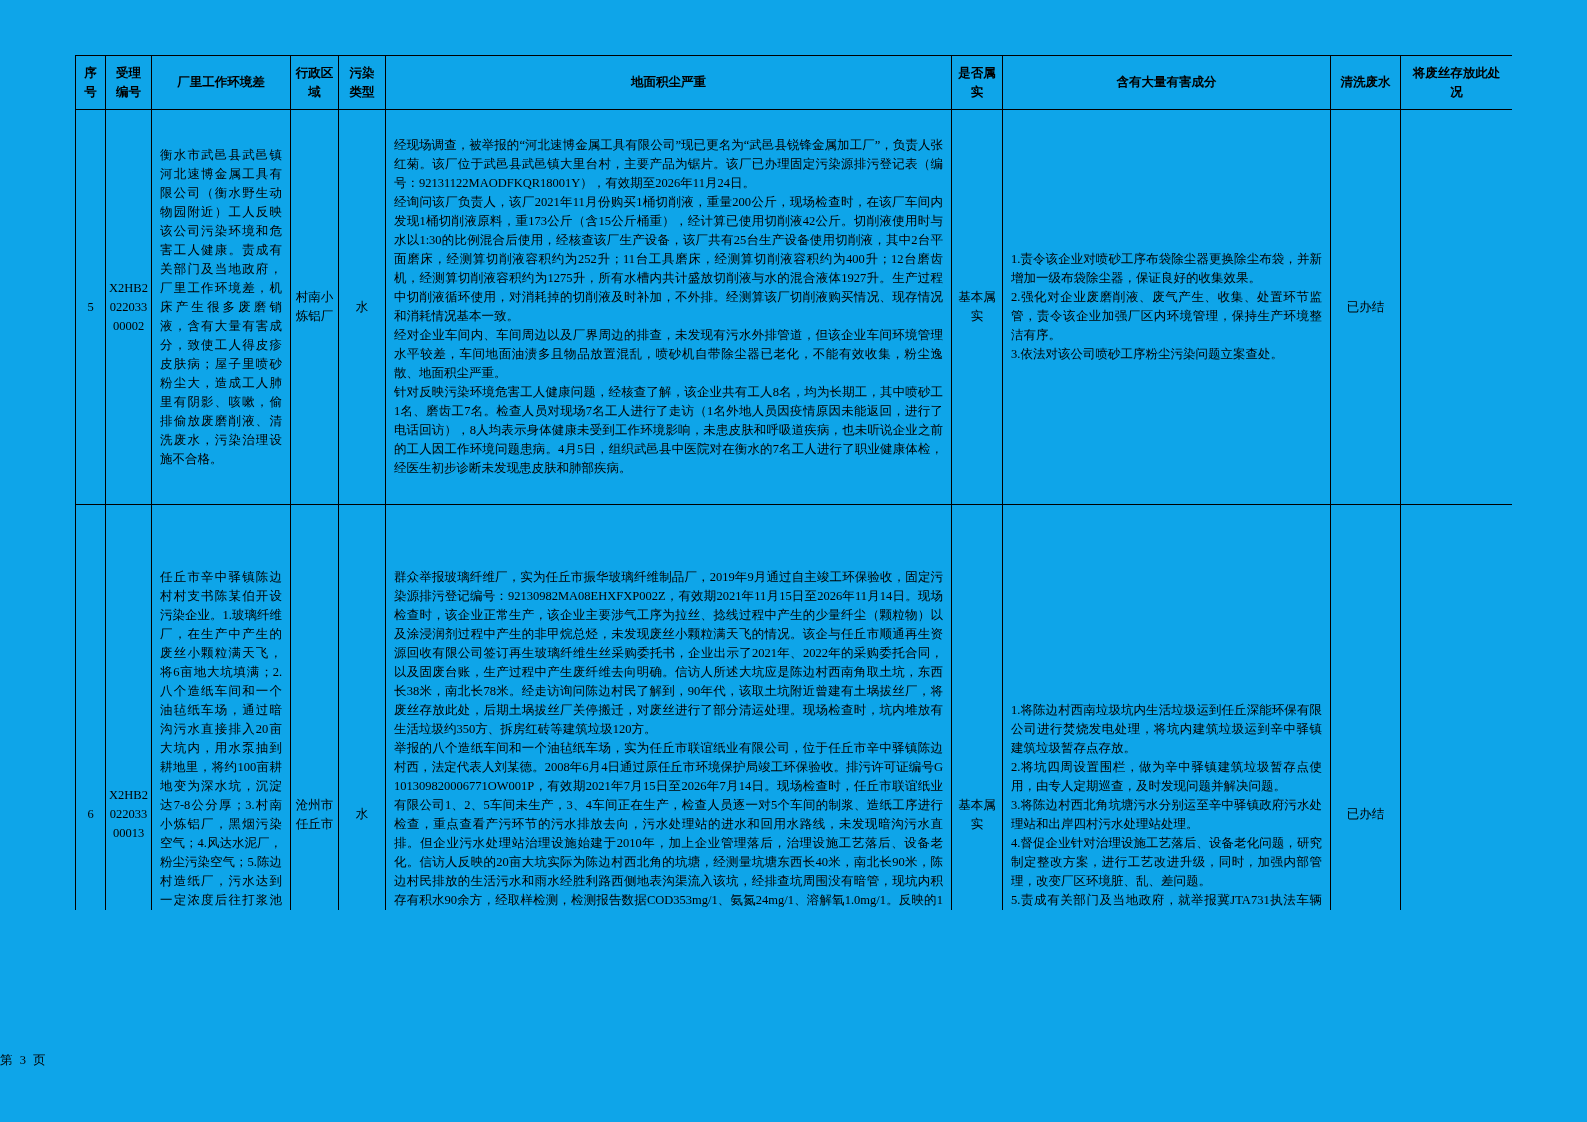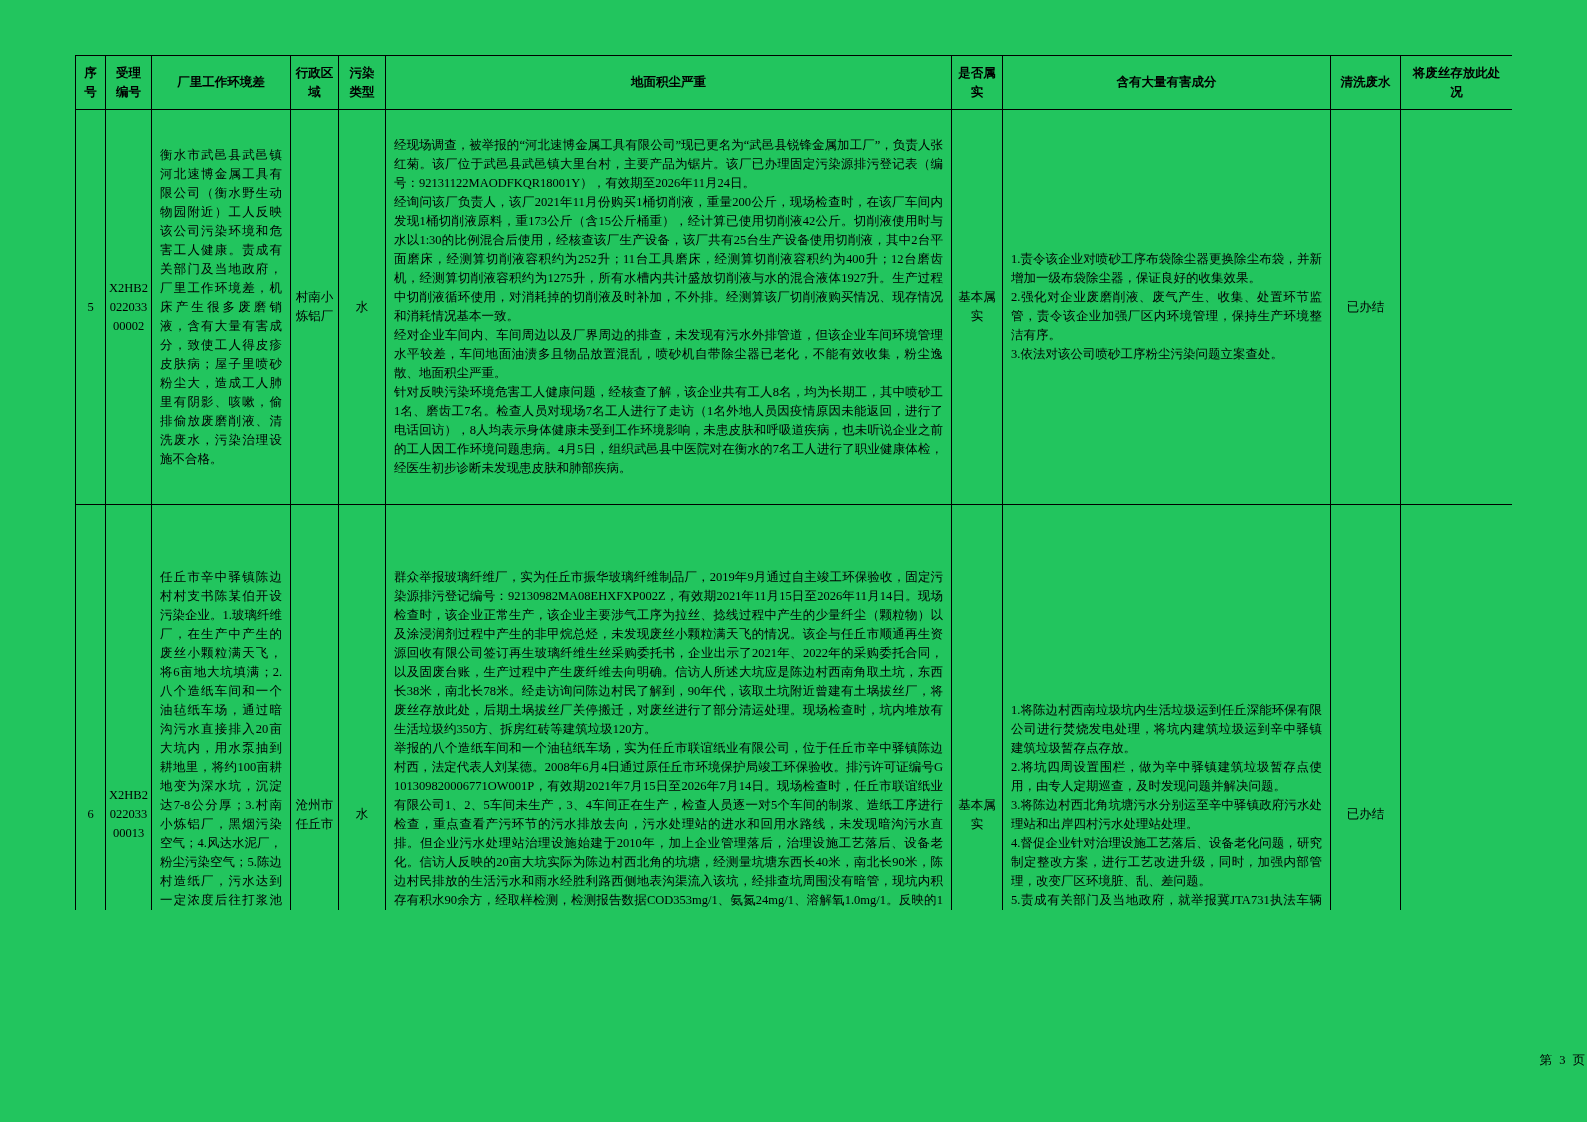--- a/index.html
+++ b/index.html
@@ -1,19 +1,19 @@
 <!DOCTYPE html>
 <html><head>
 <meta charset="utf-8">
 <style>
   html,body{margin:0;padding:0;background:#e8e8e8;}
   .page{
     position:relative;
     width:1587px;height:1122px;
-    background:#22c55e;
+    background:#0ea5e9;
     font-family:"Liberation Serif","DejaVu Serif",serif;
     color:#000;
     overflow:hidden;
     margin:0 auto;
   }
   .table-clip{
     position:absolute;left:75px;top:55px;
     width:1437px;height:855px;
     overflow:hidden;
   }
@@ -42,21 +42,21 @@
   }
   td.c-text{
     text-align:justify;
     padding:4px 8px;
     white-space:pre-wrap;
   }
   tr.row-5{height:395px;}
   tr.row-6{height:620px;}
   .footer{
     position:absolute;left:0;top:1052px;width:1587px;
-    text-align:right;
+    text-align:left;
     font-size:12.5px;
     letter-spacing:2px;
   }
 </style>
 </head>
 <body>
 
 <div class="page">
   <div class="table-clip">
     <table class="report">

